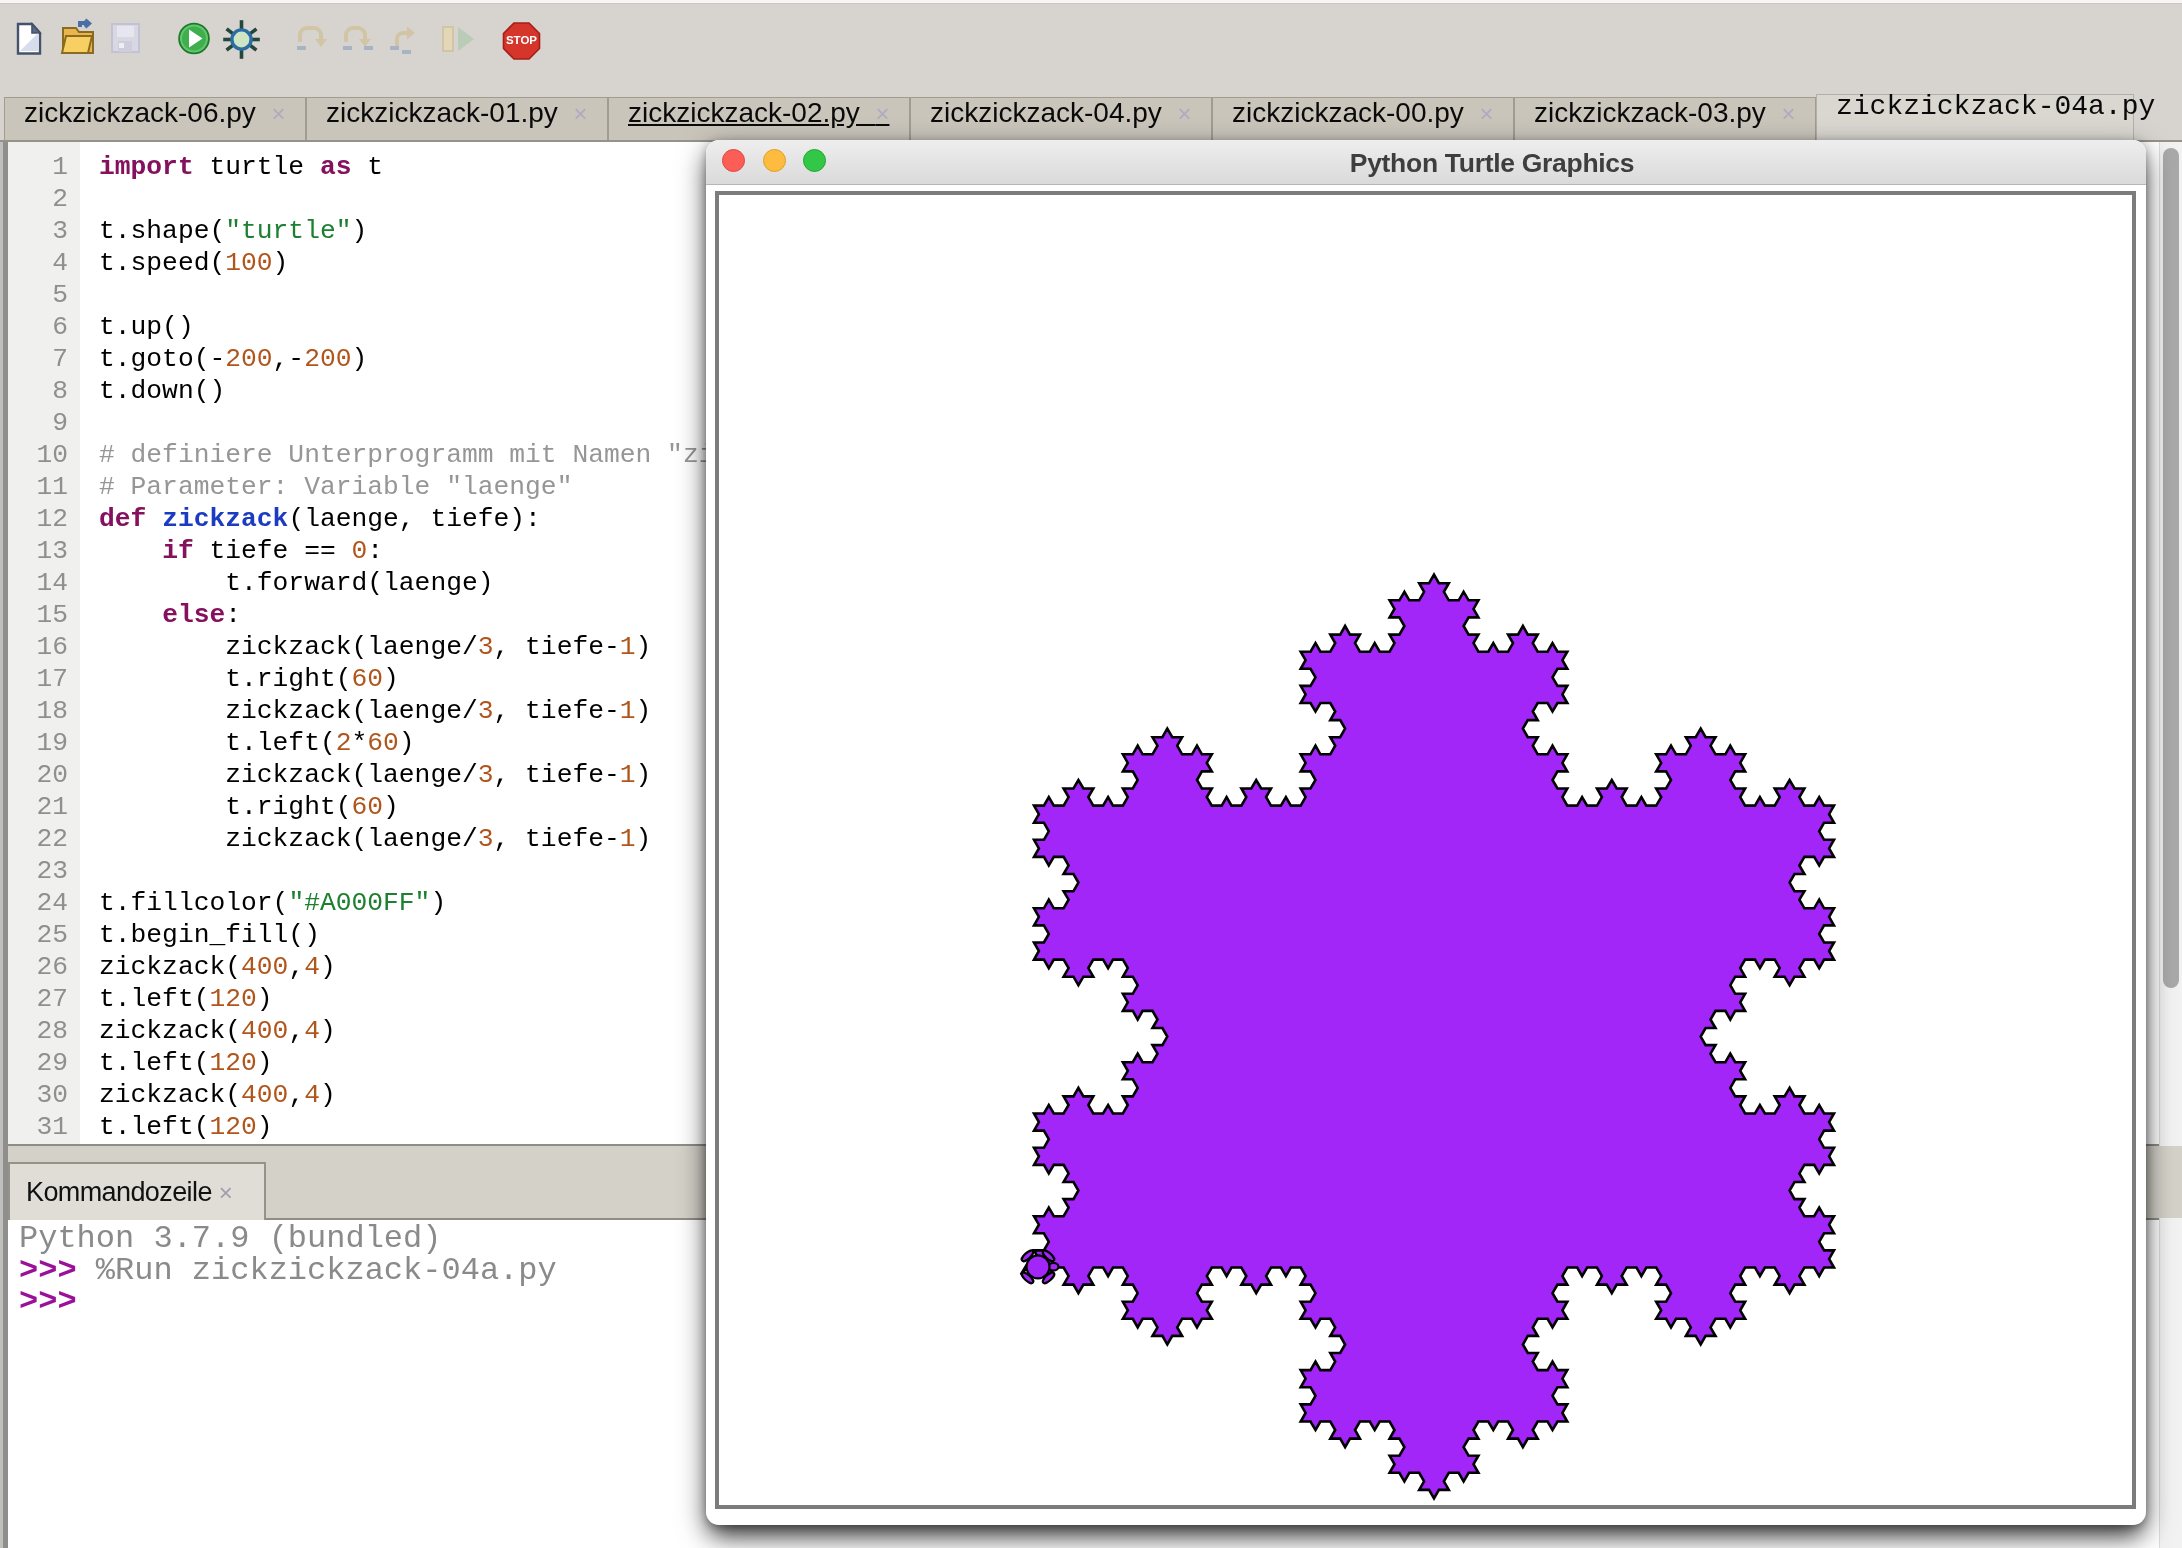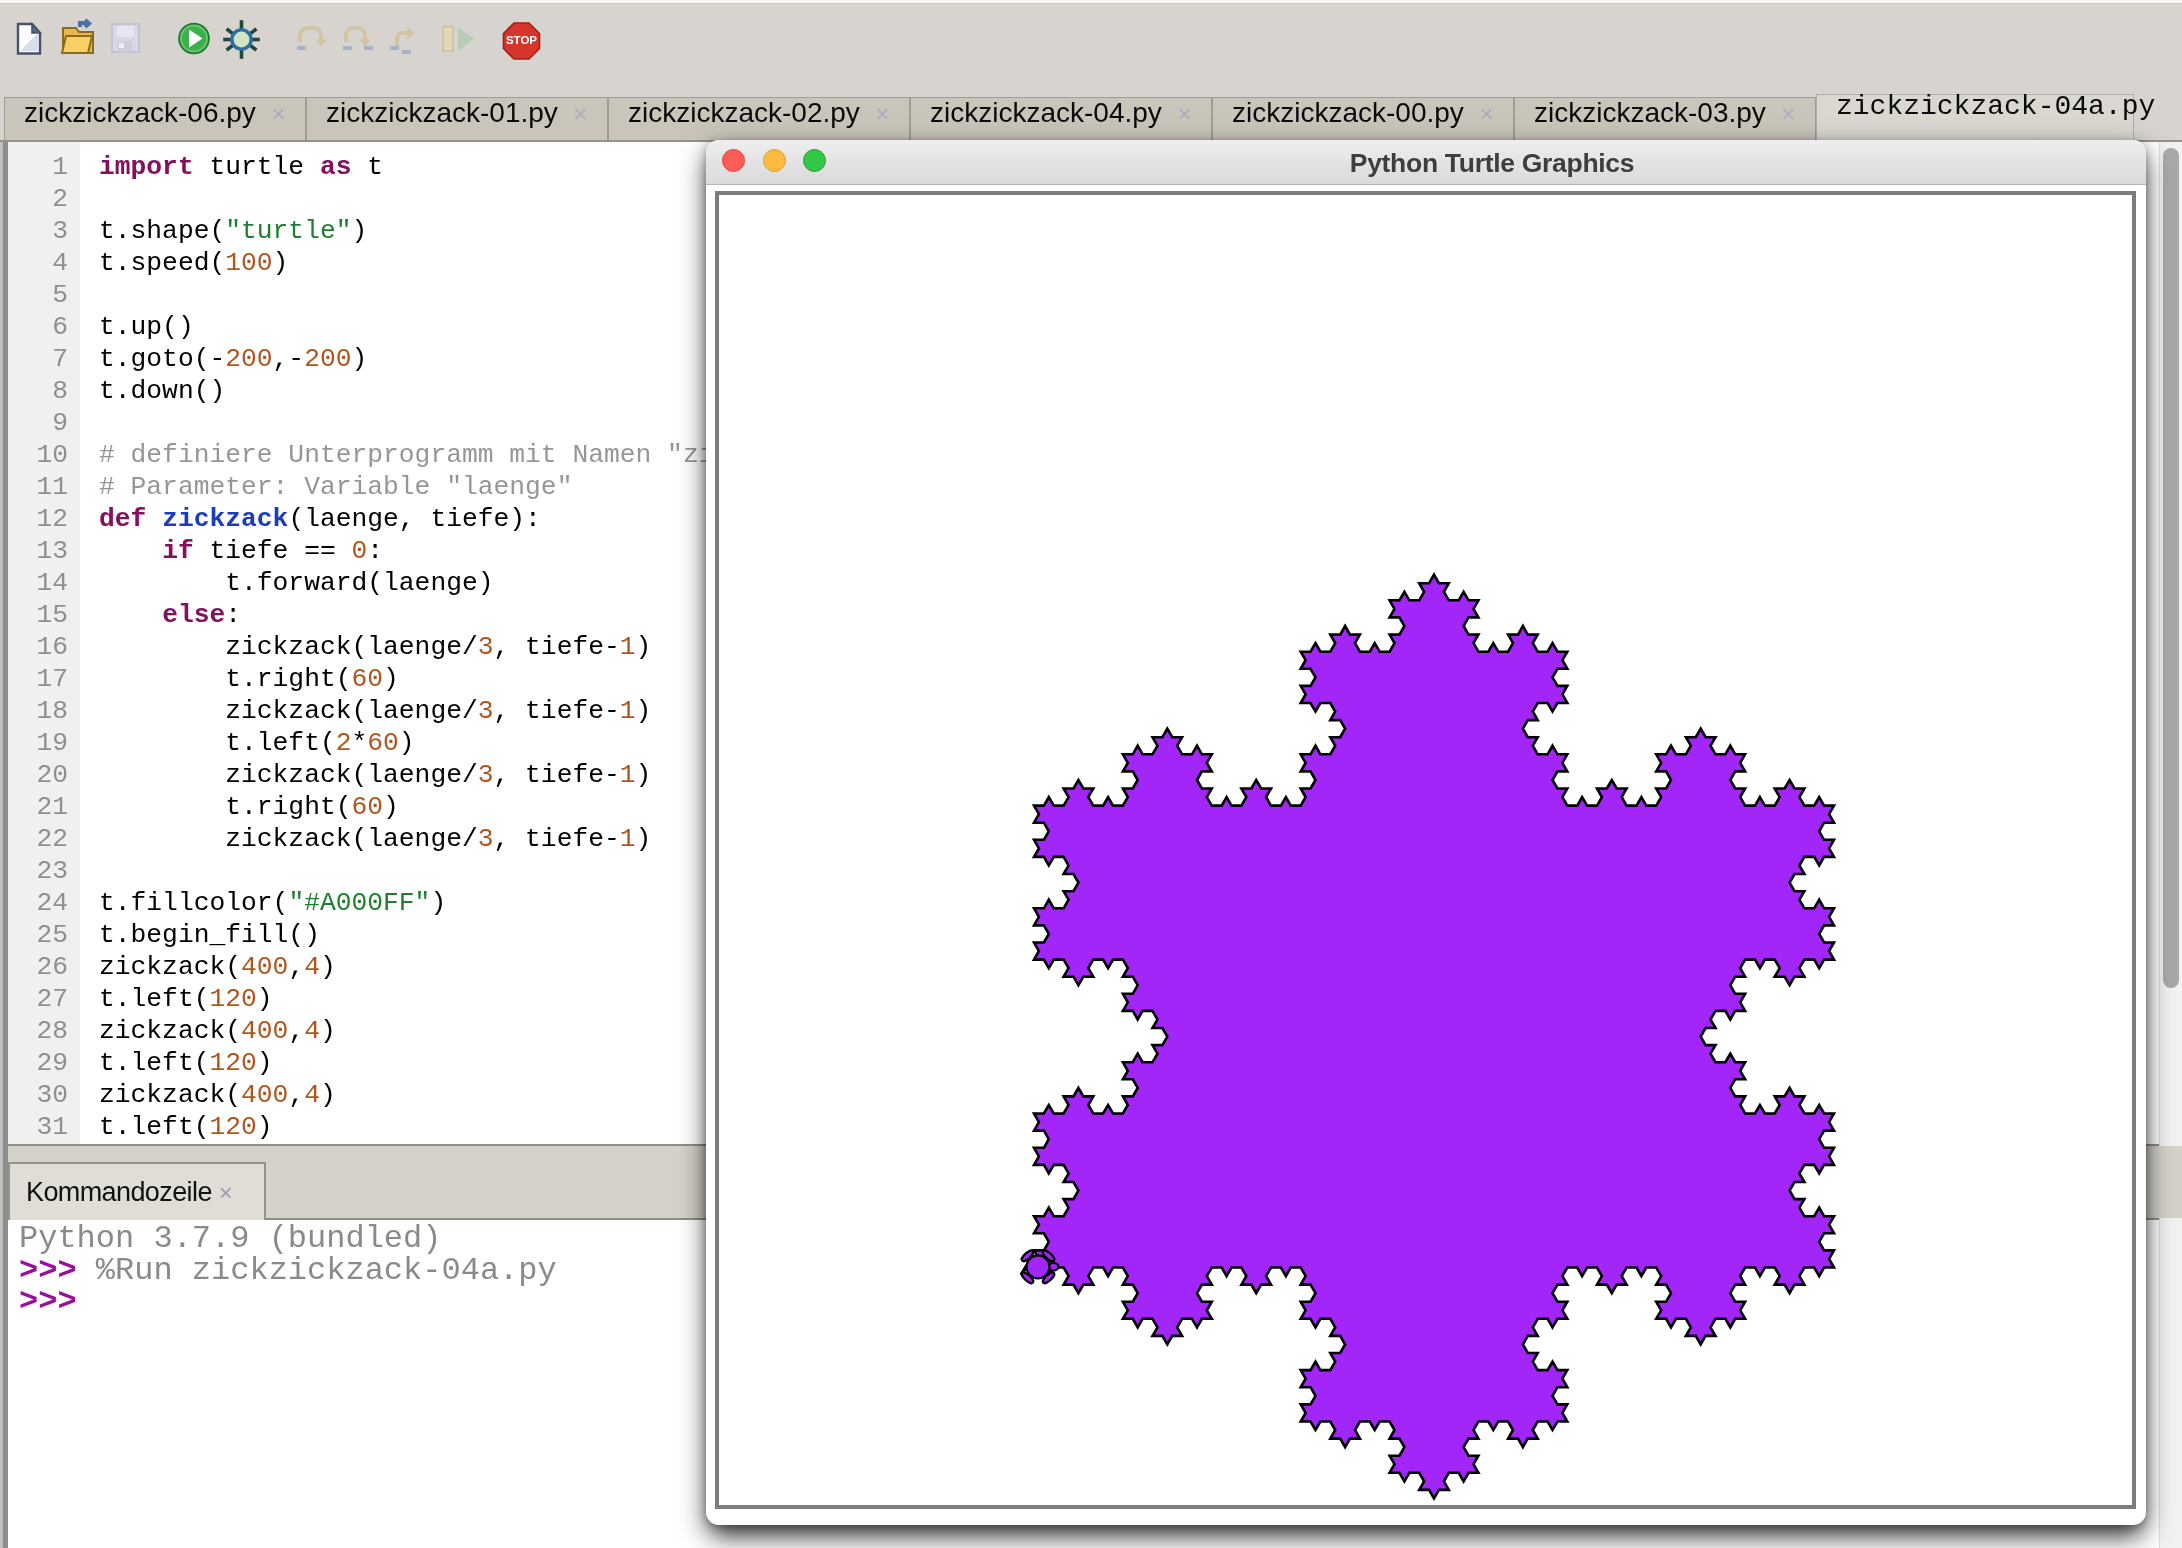--- a/index.html
+++ b/index.html
@@ -64,21 +64,21 @@
 </svg></div>
 
   <div class="abs" style="left:0;top:94px;width:2182px;height:45.5px;background:#d7d4cf;"></div>
   <div class="abs" style="left:0;top:139.5px;width:2182px;height:2.5px;background:#96928a;"></div>
   <div id="tabs" class="abs" style="left:0;top:94px;width:2182px;height:48px;">
   <div class="abs" style="left:4px;top:3px;width:302px;height:42.5px;background:#c9c5bb;border:1.2px solid #a09c92;border-bottom:none;box-sizing:border-box;"></div>
   <div class="abs" style="left:24px;top:-3px;height:44px;line-height:44px;font-size:28px;color:#0a0a0a;white-space:nowrap;z-index:6;">zickzickzack-06.py&nbsp; <span style="color:#b0aac0;font-size:24px;">×</span></div>
   <div class="abs" style="left:306px;top:3px;width:302px;height:42.5px;background:#c9c5bb;border:1.2px solid #a09c92;border-bottom:none;box-sizing:border-box;"></div>
   <div class="abs" style="left:326px;top:-3px;height:44px;line-height:44px;font-size:28px;color:#0a0a0a;white-space:nowrap;z-index:6;">zickzickzack-01.py&nbsp; <span style="color:#b0aac0;font-size:24px;">×</span></div>
   <div class="abs" style="left:608px;top:3px;width:302px;height:42.5px;background:#c9c5bb;border:1.2px solid #a09c92;border-bottom:none;box-sizing:border-box;"></div>
-  <div class="abs" style="left:628px;top:-3px;height:44px;line-height:44px;font-size:28px;color:#0a0a0a;white-space:nowrap;z-index:6;">zickzickzack-02.py&nbsp; <span style="color:#b0aac0;font-size:24px;">×</span></div>
+  <div class="abs" style="left:628px;top:-3px;height:44px;line-height:44px;font-size:28px;color:#0a0a0a;white-space:nowrap;z-index:6;text-decoration:underline;">zickzickzack-02.py&nbsp; <span style="color:#b0aac0;font-size:24px;">×</span></div>
   <div class="abs" style="left:910px;top:3px;width:302px;height:42.5px;background:#c9c5bb;border:1.2px solid #a09c92;border-bottom:none;box-sizing:border-box;"></div>
   <div class="abs" style="left:930px;top:-3px;height:44px;line-height:44px;font-size:28px;color:#0a0a0a;white-space:nowrap;z-index:6;">zickzickzack-04.py&nbsp; <span style="color:#b0aac0;font-size:24px;">×</span></div>
   <div class="abs" style="left:1212px;top:3px;width:302px;height:42.5px;background:#c9c5bb;border:1.2px solid #a09c92;border-bottom:none;box-sizing:border-box;"></div>
   <div class="abs" style="left:1232px;top:-3px;height:44px;line-height:44px;font-size:28px;color:#0a0a0a;white-space:nowrap;z-index:6;">zickzickzack-00.py&nbsp; <span style="color:#b0aac0;font-size:24px;">×</span></div>
   <div class="abs" style="left:1514px;top:3px;width:302px;height:42.5px;background:#c9c5bb;border:1.2px solid #a09c92;border-bottom:none;box-sizing:border-box;"></div>
   <div class="abs" style="left:1534px;top:-3px;height:44px;line-height:44px;font-size:28px;color:#0a0a0a;white-space:nowrap;z-index:6;">zickzickzack-03.py&nbsp; <span style="color:#b0aac0;font-size:24px;">×</span></div>
   <div class="abs" style="left:1816px;top:0;width:318px;height:45.5px;background:#dad7d1;border:1.2px solid #b3afa7;border-bottom:none;box-sizing:border-box;z-index:5;"></div>
   <div class="abs" style="left:1836px;top:-5px;height:44px;line-height:36px;font-size:28px;color:#0a0a0a;white-space:nowrap;z-index:6;font-family:Liberation Mono, monospace;">zickzickzack-04a.py&nbsp; <span style="color:#b0aac0;font-size:24px;">×</span></div>
   </div>
 

